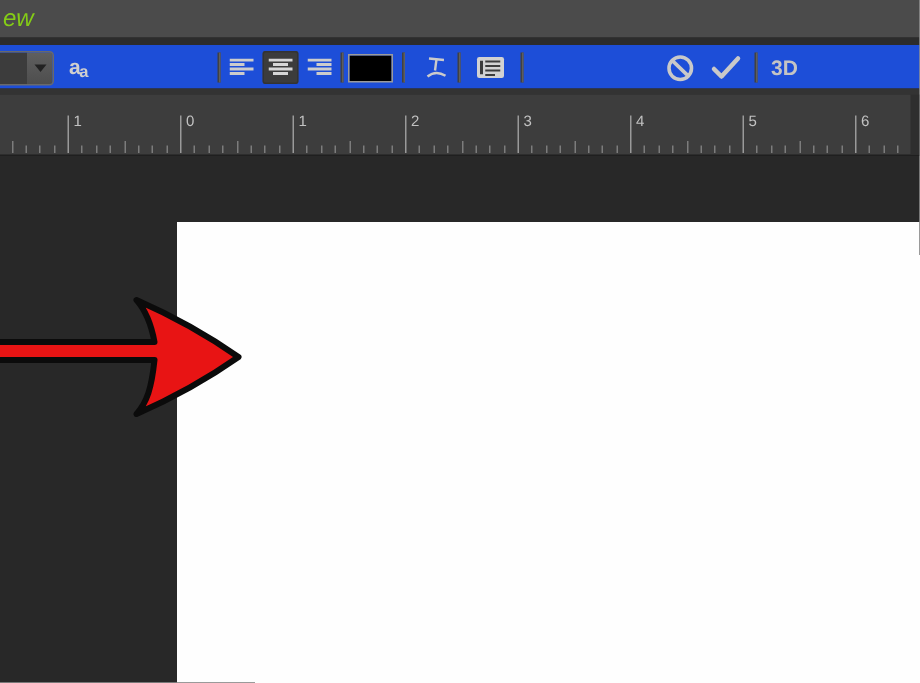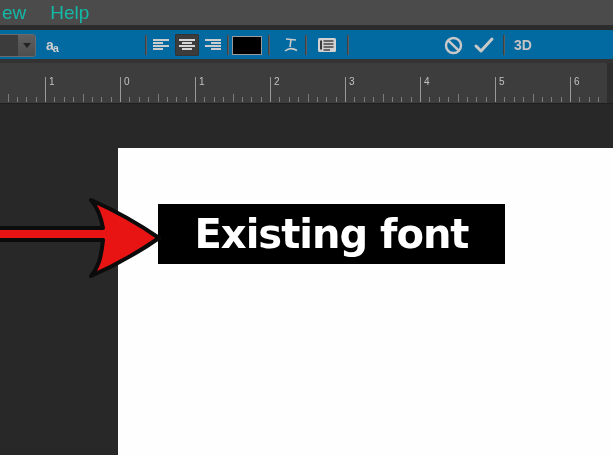--- a/index.html
+++ b/index.html
@@ -5,29 +5,29 @@
   html,body{margin:0;padding:0;}
   body{
     width:613px;height:455px;position:relative;overflow:hidden;
     font-family:"Liberation Sans",sans-serif;
     background:#282828;
   }
   
   .menubar{
     position:absolute;left:0;top:0;width:613px;height:25px;
     background:#4b4b4b;display:flex;align-items:center;
-    color:#14b8a6;font-size:19px;
+    color:#84cc16;font-size:16px;font-style:italic;
   }
   .menubar .mitem{padding:0 12px;height:25px;line-height:25px;cursor:default;}
   .menubar .mitem:first-child{padding-left:2px;}
   .menubar-border{position:absolute;left:0;top:25px;width:613px;height:5px;background:#2c2c2c;}
   
   .optionsbar{
     position:absolute;left:0;top:30px;width:613px;height:29px;
-    background:#0369a1;
+    background:#1d4ed8;
   }
   .optionsbar .sep{position:absolute;top:5px;width:1px;height:20px;background:#414141;border-right:1px solid #5e5e5e;}
   
   .size-dd{position:absolute;left:-8px;top:4px;width:42px;height:21px;border:1px solid #6a6a6a;border-radius:0 3px 3px 0;display:flex;overflow:hidden;}
   .size-dd .field{width:25px;background:#3c3c3c;}
   .size-dd .arrowbtn{flex:1;background:linear-gradient(#5f5f5f,#4e4e4e);display:flex;align-items:center;justify-content:center;}
   .size-dd .arrowbtn .tri{width:0;height:0;border-left:4px solid transparent;border-right:4px solid transparent;border-top:5px solid #222;}
   
   .aa{position:absolute;left:42px;top:6px;color:#cfcfcf;width:22px;text-align:center;cursor:default;}
   .aa .big{font-size:14px;font-weight:bold;}
@@ -70,21 +70,20 @@
     color:#fff;font-family:"DejaVu Sans","Liberation Sans",sans-serif;
     font-weight:bold;font-size:40px;white-space:nowrap;letter-spacing:-1px;
   }
   .arrow-svg{position:absolute;left:0;top:91px;}
 </style>
 </head>
 <body>
 
 <div class="menubar">
   <div class="mitem">ew</div>
-  <div class="mitem">Help</div>
 </div>
 <div class="menubar-border"></div>
 
 <div class="optionsbar">
 
   <div class="size-dd">
     <div class="field"></div>
     <div class="arrowbtn">
       <i class="tri"></i>
     </div>
@@ -252,23 +251,20 @@
     <div class="tick minor" style="left: 579.375px;"></div>
     <div class="tick minor" style="left: 588.75px;"></div>
     <div class="tick minor" style="left: 598.125px;"></div>
     <div class="tick half" style="left: 607.5px;"></div>
   </div>
 <div class="ruler-cap"></div>
 
 <div class="canvas-area">
   <div class="docpage"></div>
 
-  <div class="sel-text">
-    <span>Existing font</span>
-  </div>
 
   <svg class="arrow-svg" width="170" height="95" viewBox="0 0 170 95">
     <path d="M -6 33
              L 103 33
              C 101 22, 98 13, 91 5
              C 116 16, 139 29, 159 43
              C 139 57, 116 70, 91 81
              C 98 73, 101 64, 103 45
              L -6 45 Z" fill="#e81414" stroke="#0b0b0b" stroke-width="4" stroke-linejoin="round"></path>
   </svg>

